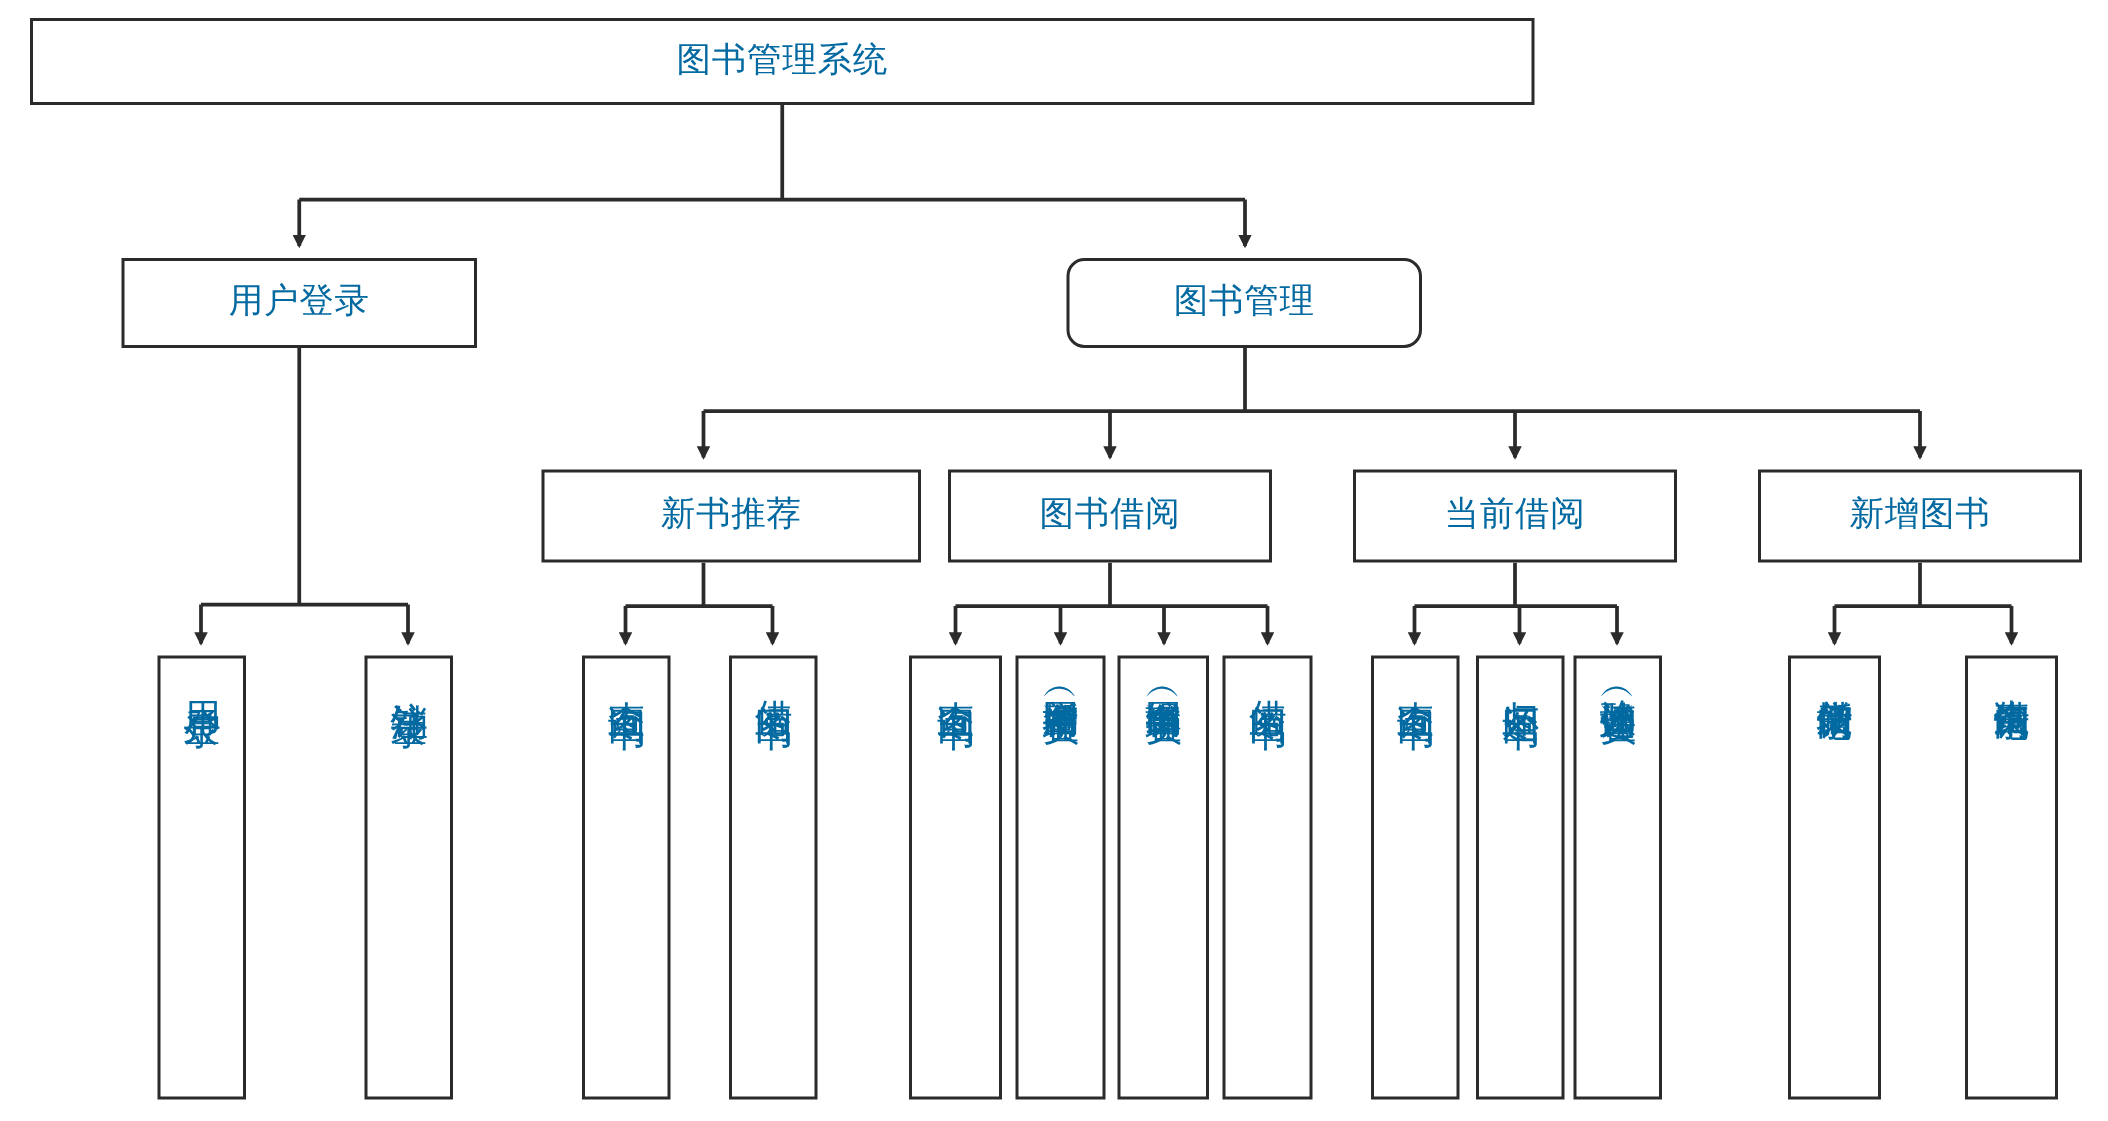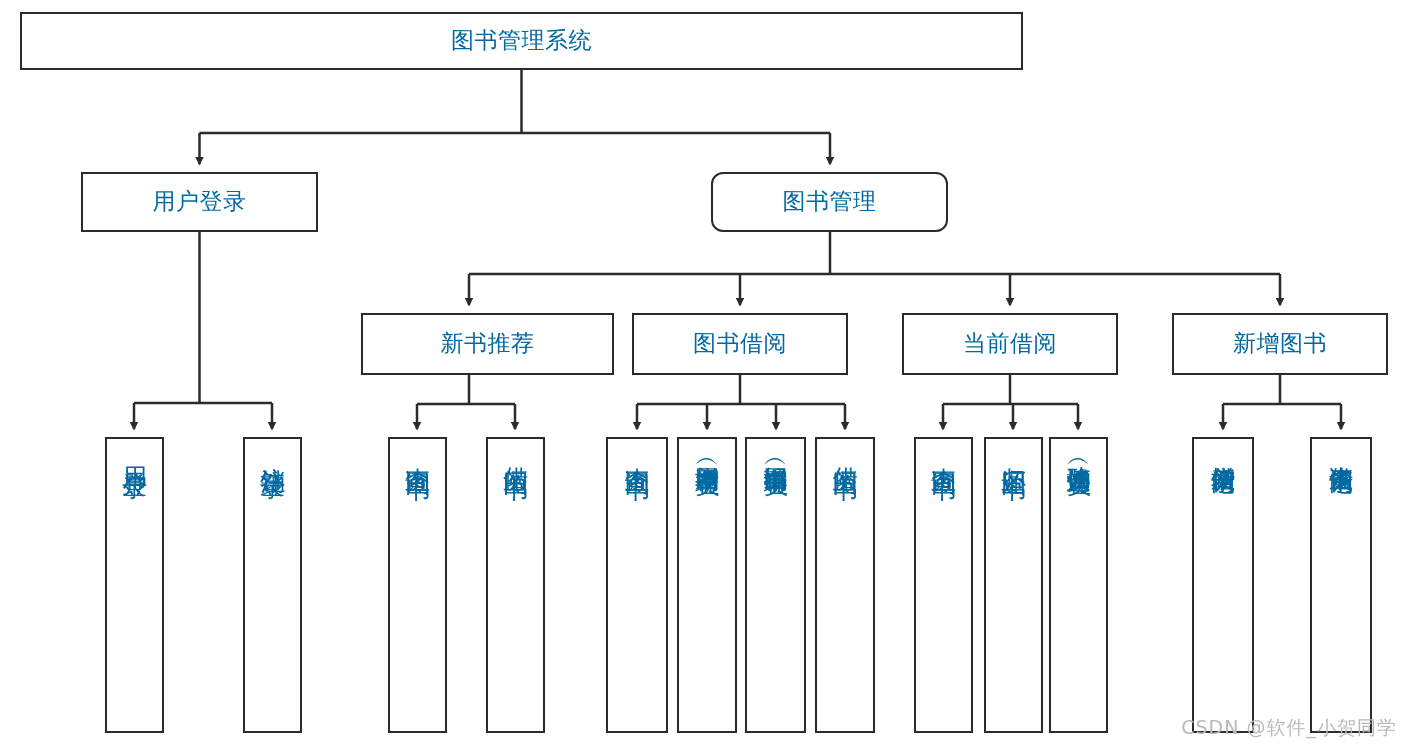--- a/index.html
+++ b/index.html
@@ -179,14 +179,13 @@
   <div class="node vert tall" id="n-lf-10" style="left: 1049px; top: 437px; width: 59px; height: 296px;">
     <span class="lbl">确认归还（管理员）</span>
   </div>
   <div class="node vert tall" id="n-lf-11" style="left: 1192px; top: 437px; width: 62px; height: 296px;">
     <span class="lbl">新增借阅记录</span>
   </div>
   <div class="node vert tall" id="n-lf-12" style="left: 1310px; top: 437px; width: 62px; height: 296px;">
     <span class="lbl">查询借阅记录</span>
   </div>
 
-  <div id="watermark">CSDN @软件_小贺同学</div>
 </div>
 
 </body></html>

